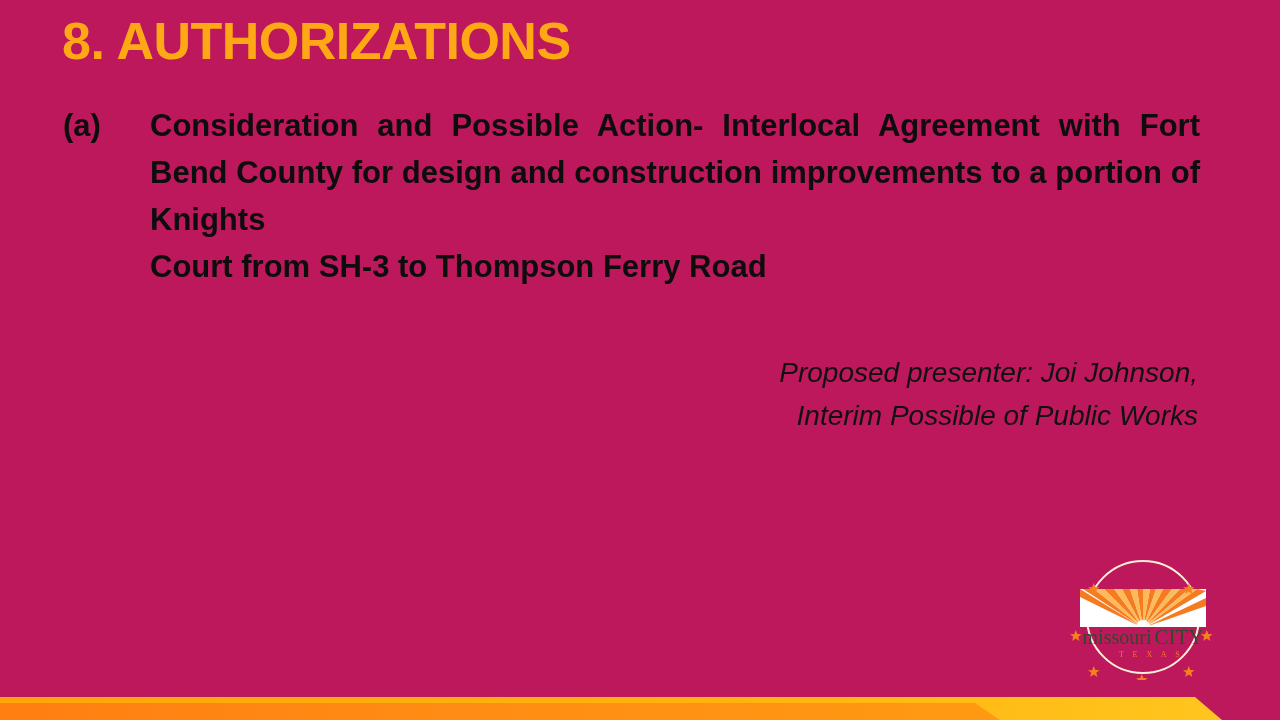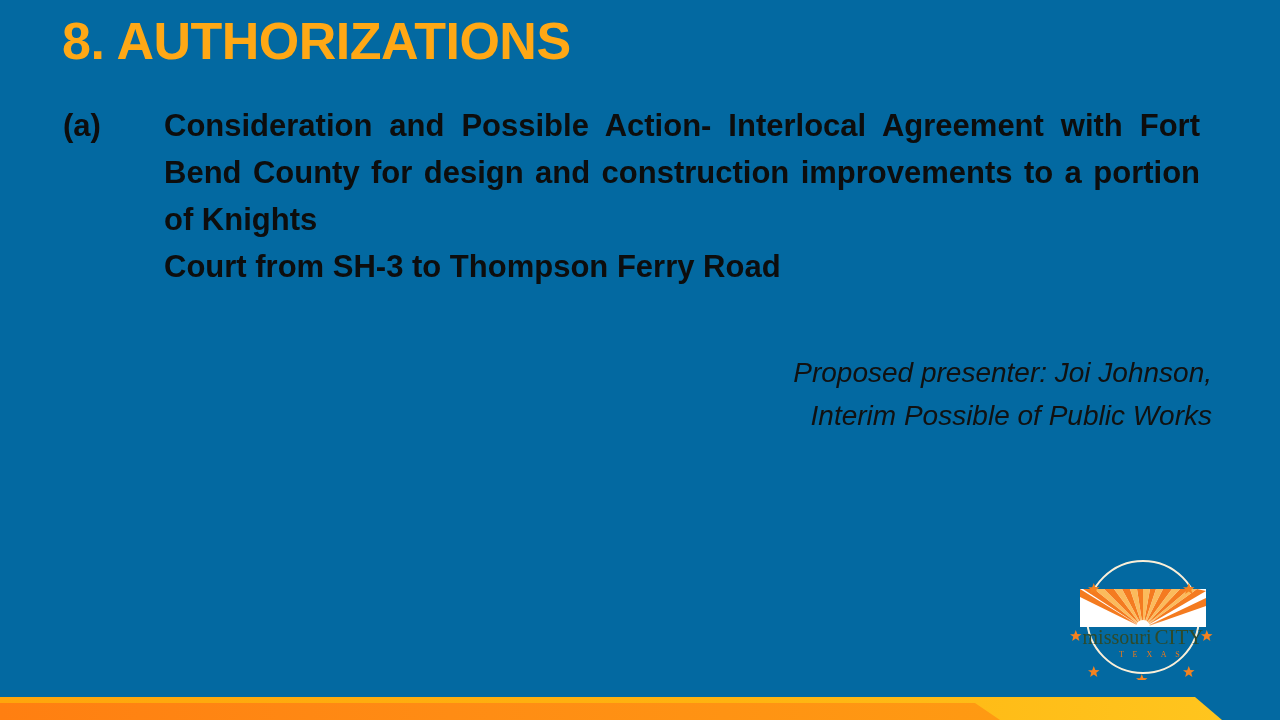--- a/index.html
+++ b/index.html
@@ -11,21 +11,21 @@
   body {
     width: 1280px;
     height: 720px;
     overflow: hidden;
     font-family: "Liberation Sans", sans-serif;
     position: relative;
   }
   .slide {
     position: absolute;
     inset: 0;
-    background: #0369a1;
+    background: #be185d;
     overflow: hidden;
   }
 
   
   .slide-title {
     position: absolute;
     left: 62px;
     top: 14px;
     font-size: 52px;
     font-weight: bold;
@@ -55,30 +55,29 @@
     line-height: 1.52;
   }
   .item-text {
     flex: 1 1 auto;
     font-size: 31px;
     font-weight: bold;
     color: #0d0d0d;
     line-height: 1.52;
     text-align: justify;
     text-justify: inter-word;
-    margin-left: 14px;
   }
   .item-text > .lastline {
     display: block;
   }
 
   
   .presenter {
     position: absolute;
-    right: 68px;
+    right: 82px;
     top: 352px;
     text-align: right;
     font-size: 28px;
     font-style: italic;
     color: #111111;
     line-height: 1.52;
   }
   .presenter span { display: block; white-space: nowrap; }
 
   

